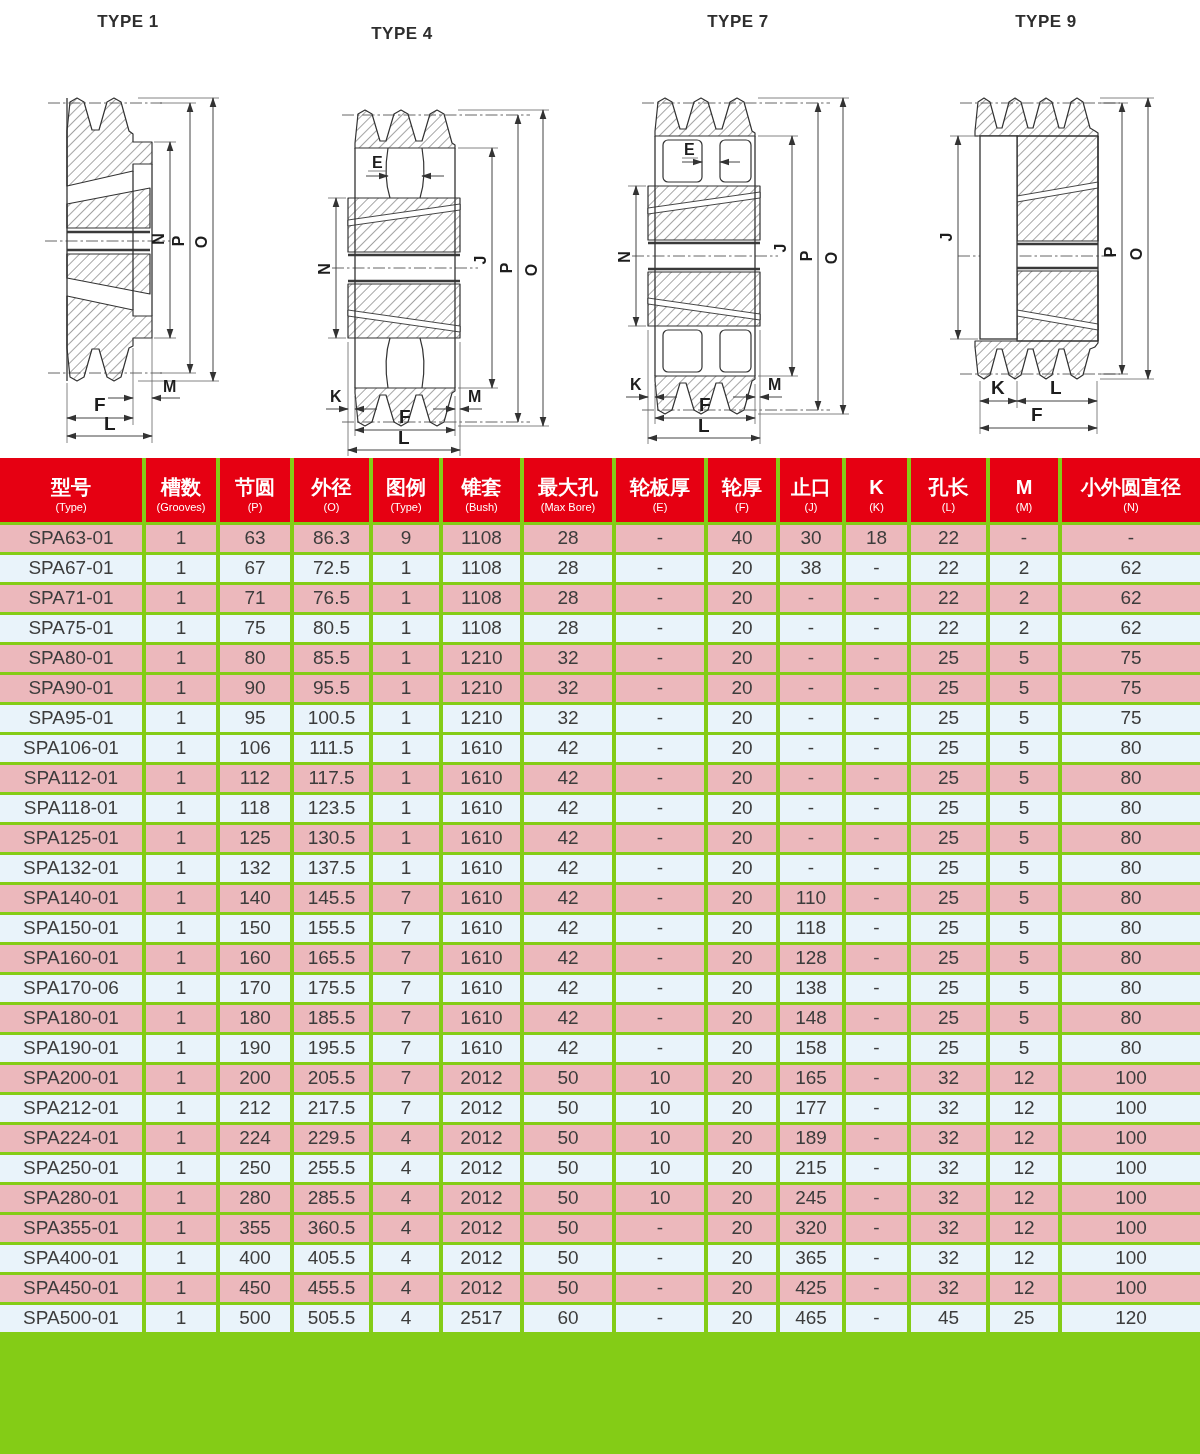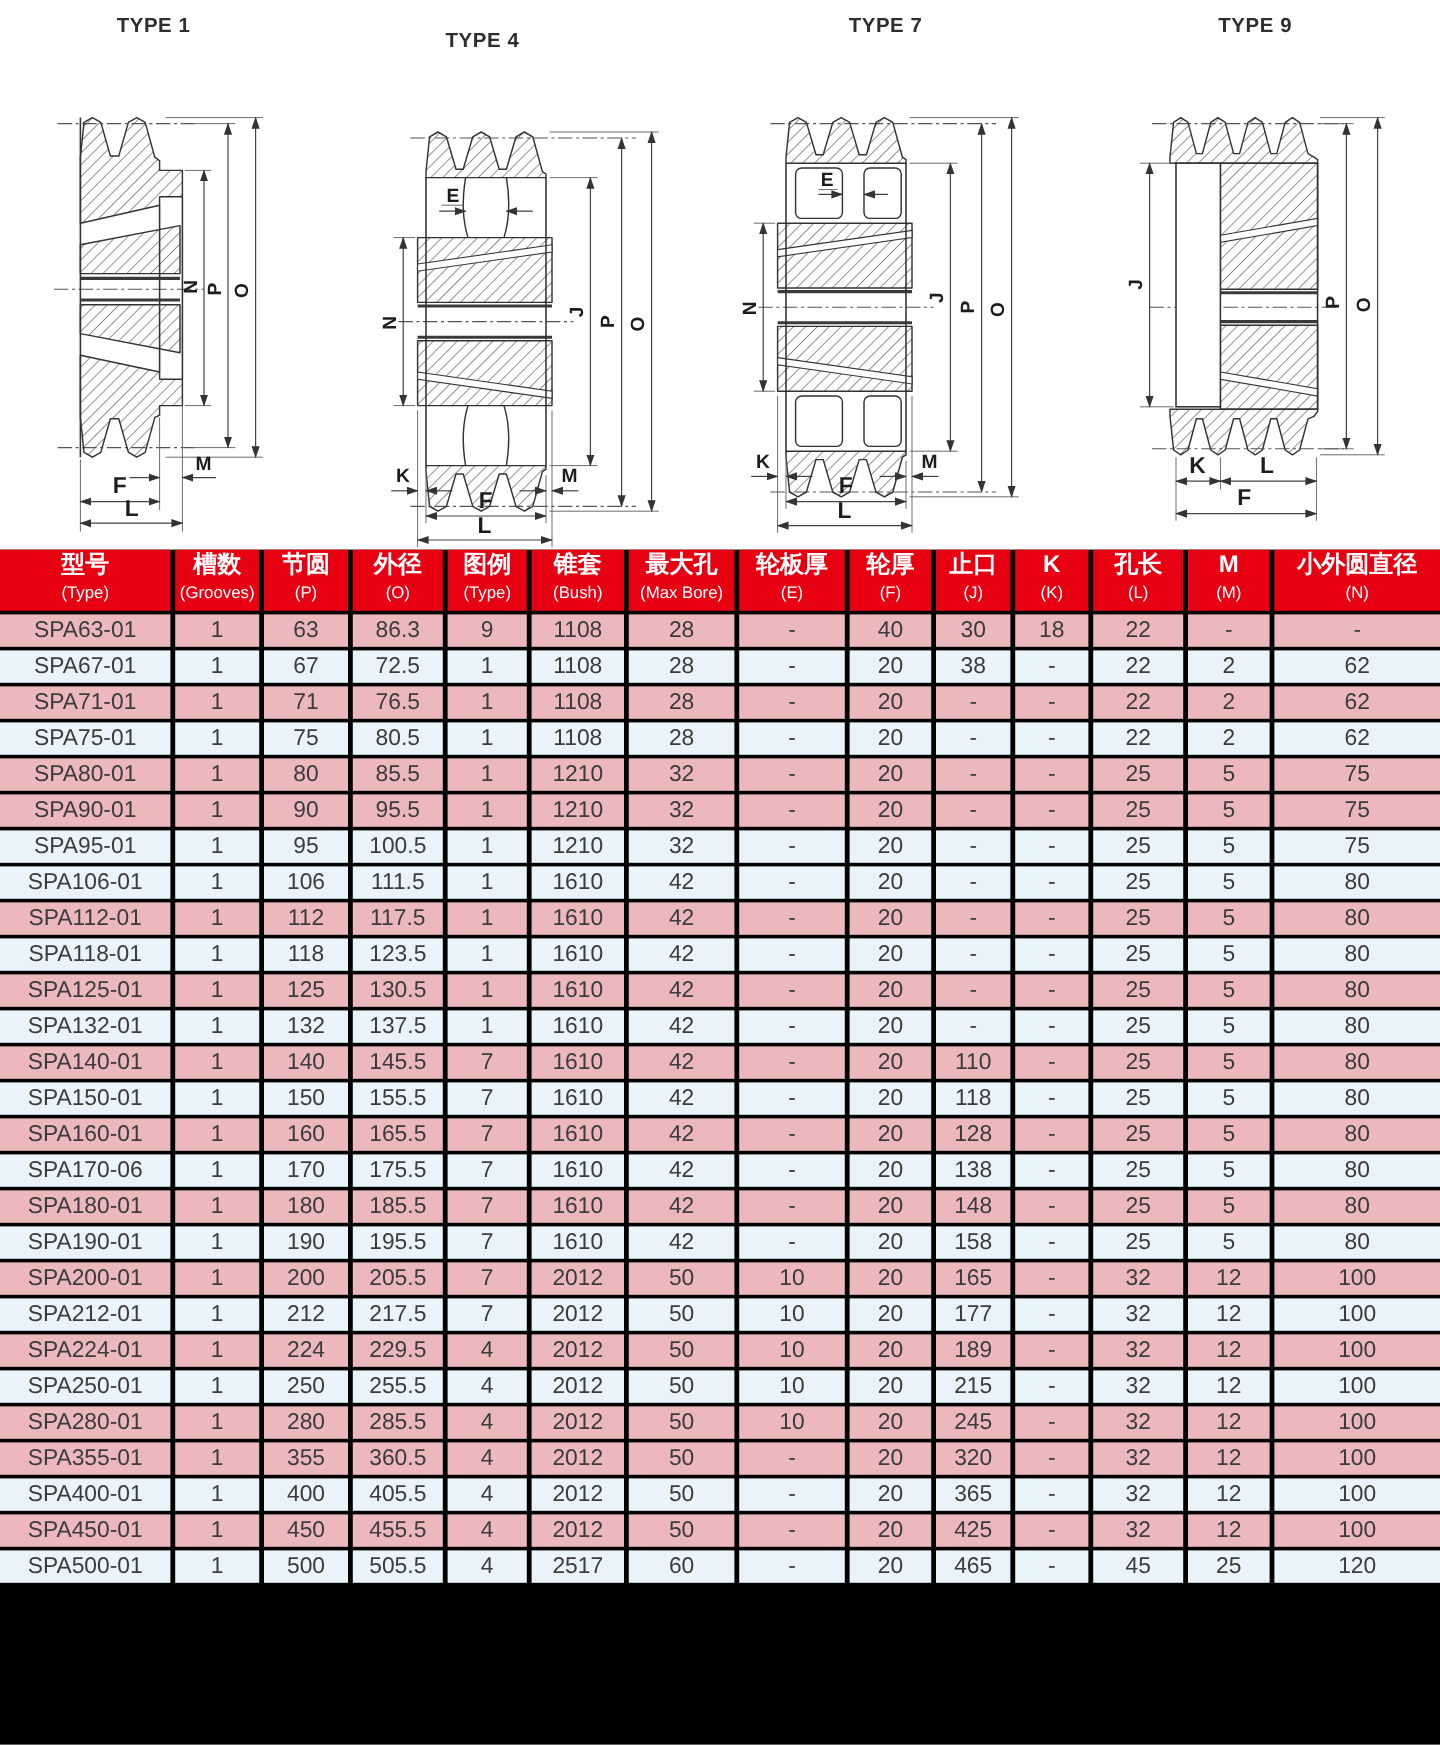--- a/index.html
+++ b/index.html
@@ -1,17 +1,17 @@
 <!DOCTYPE html>
 <html style="--header-bg: #e60012; --row-pink: #ecb8bc; --row-blue: #e9f3fa;"><head>
 <meta charset="utf-8">
 <style>
   html,body{margin:0;padding:0;background:#fff;width:1200px;
     font-family:"Liberation Sans","DejaVu Sans",sans-serif;}
-  .page{width:1200px;height:1454px;overflow:hidden;background:#000000;}
+  .page{width:1200px;height:1454px;overflow:hidden;background:#84cc16;}
 
   
   .drawings{display:flex;width:1200px;height:458px;background:#fff;}
   .panel{position:relative;width:300px;height:458px;}
   .dwg-title{margin-top:12px;text-align:center;font-size:17px;font-weight:700;
     color:#2e2e2e;letter-spacing:0.5px;}
   .panel:nth-child(1) .dwg-title{transform:translateX(-22px);}
   .panel:nth-child(2) .dwg-title{transform:translateX(-48px);margin-top:24px;}
   .panel:nth-child(3) .dwg-title{transform:translateX(-12px);}
   .panel:nth-child(4) .dwg-title{transform:translateX(-4px);}
@@ -30,23 +30,23 @@
   .lbl{font-family:"Liberation Sans","DejaVu Sans",sans-serif;font-size:16px;
     font-weight:700;fill:#1d1d1d;}
   .lbl-big{font-family:"Liberation Sans","DejaVu Sans",sans-serif;font-size:19px;
     font-weight:700;fill:#1d1d1d;}
 
   
   .table-wrap{width:1200px;height:996px;overflow:hidden;}
   table.spec{border-collapse:separate;border-spacing:4px 3px;table-layout:fixed;
     width:1208px;margin-left:-4px;margin-top:-3px;}
   table.spec th{background:var(--header-bg,#e60012);color:#fff;text-align:center;
-    vertical-align:middle;padding:1px 0 8px 0;}
+    vertical-align:middle;padding:17px 0 8px 0;}
   table.spec th .zh{font-size:20px;font-weight:700;line-height:1.25;}
-  table.spec th .en{font-size:14px;font-weight:400;line-height:1.15;margin-top:1px;}
+  table.spec th .en{font-size:11px;font-weight:400;line-height:1.15;margin-top:1px;}
   table.spec td{height:27px;padding:0;text-align:center;font-size:19px;
     color:#3c3c3c;white-space:nowrap;overflow:hidden;}
   tr.pink td{background:var(--row-pink,#ecb8bc);}
   tr.blue td{background:var(--row-blue,#e9f3fa);}
 </style>
 </head>
 <body>
 
 <div class="page">
 

